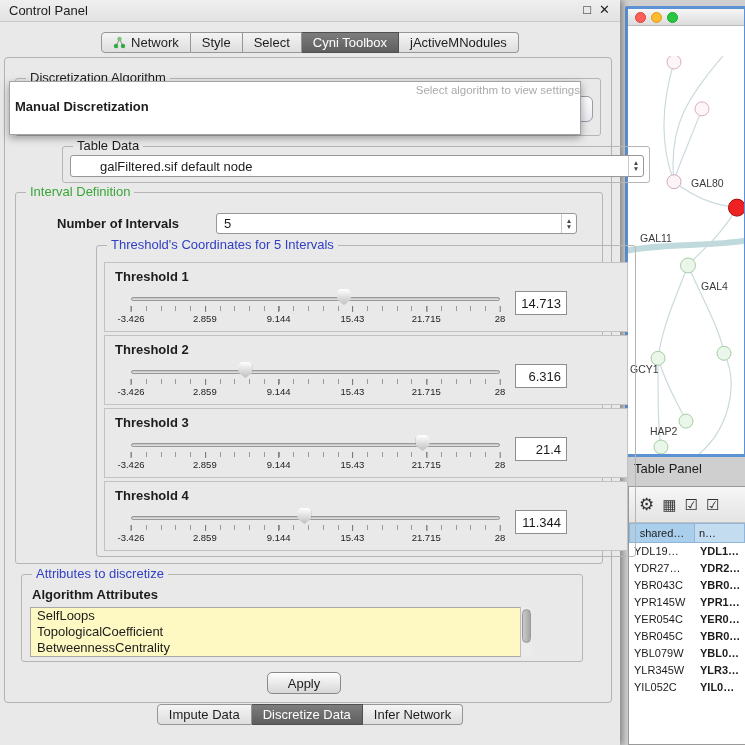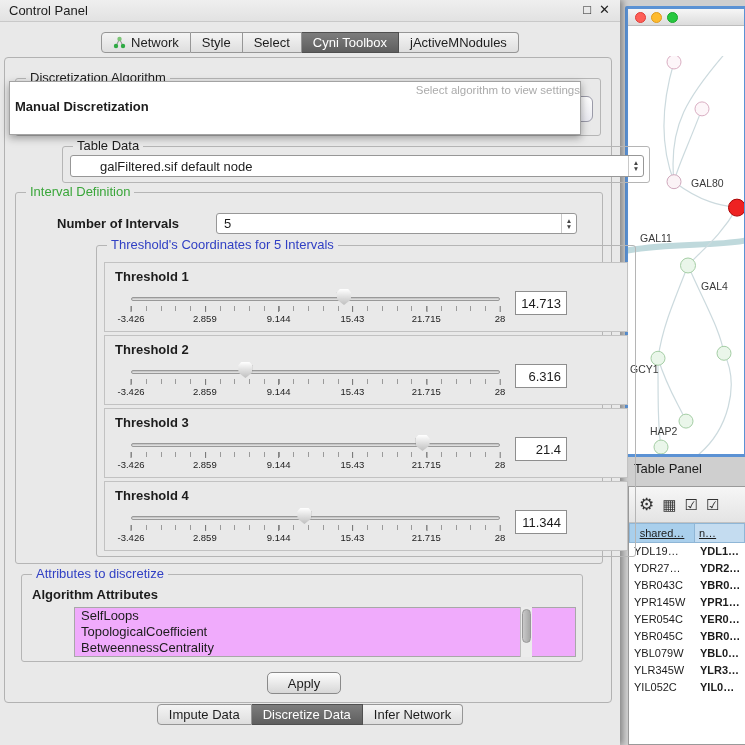--- a/index.html
+++ b/index.html
@@ -71,22 +71,22 @@
   .ticks { position:absolute; left:0; right:0; top:19px; height:5px;
     background-image:repeating-linear-gradient(90deg,#9a9a9a 0,#9a9a9a 1px,transparent 1px,transparent 4%); }
   .tick-labels { position:absolute; left:0; right:0; top:19px; height:20px; }
   .tick-labels span { position:absolute; top:7px; transform:translateX(-50%); font-size:9.5px; color:#222; white-space:nowrap; }
   .tick-labels span::before { content:""; position:absolute; left:50%; top:-7px; width:1px; height:6px; background:#777; }
   .t-value { width:52px; height:24px; margin-top:4px; background:#fff; border:1px solid #8e8e8e;
     font-size:13px; text-align:right; padding:4px 5px 0 0; }
   
   .fs-attrs { left:16px; top:516px; width:562px; height:88px; }
   .attr-sub { position:absolute; left:10px; top:12px; font-size:13px; font-weight:bold; }
-  .attr-list { position:absolute; left:8px; top:32px; width:502px; height:50px; background:#f0abfc;
-    border:1px solid #a8a8a8; overflow:hidden; font-size:13px;margin-left:44px; }
+  .attr-list { position:absolute; left:8px; top:32px; width:502px; height:50px; background:#fef9c3;
+    border:1px solid #a8a8a8; overflow:hidden; font-size:13px; }
   .attr-list .li { padding:0 0 0 6px; line-height:16px; white-space:nowrap; }
   .attr-scroll { position:absolute; right:0; top:0; bottom:0; width:12px; background:#ececec; border-left:1px solid #bdbdbd; }
   .attr-scroll .sthumb { position:absolute; left:1px; right:1px; top:2px; height:34px;
     background:linear-gradient(90deg,#c9c9c9,#a7a7a7); border-radius:5px; border:1px solid #979797; }
   .apply-btn { position:absolute; left:262px; top:614px; width:74px; height:22px;
     background:linear-gradient(#fdfdfd,#d7d7d7); border:1px solid #8a8a8a; border-radius:5px;
     font-size:13px; text-align:center; padding-top:3px; }
   
   .right-bg { position:absolute; left:620px; top:0; width:125px; height:745px; background:#cfcfcf; }
   .network-window { position:absolute; left:625px; top:6px; width:122px; height:451px;
@@ -100,21 +100,21 @@
   .nw-canvas { position:relative; height:406px; background:#fff; overflow:hidden;margin-top:30px; }
   .nw-canvas svg { position:absolute; inset:0; }
   .nw-bottom { height:22px; background:linear-gradient(#8cb0d8,#6f97c4); border-top:1px solid #4a72a8; }
   .tp-label { position:absolute; left:634px; top:461px; font-size:13px; }
   .table-panel { position:absolute; left:628px; top:486px; width:117px; height:259px;
     background:#ededed; border:1px solid #9a9a9a; border-right:none; overflow:hidden; }
   .tp-toolbar { height:36px; display:flex; align-items:center; gap:8px; padding-left:10px;
     background:linear-gradient(#f6f6f6,#e4e4e4); border-bottom:1px solid #c2c2c2; }
   .tp-toolbar .tico { font-size:15px; color:#333; }
   .tp-toolbar .tico:first-child { font-size:17px; }
-  .tp-header { display:flex; height:20px; font-size:11px;text-decoration:underline; }
+  .tp-header { display:flex; height:20px; font-size:11px; }
   .tp-header .h1 { width:66px; background:#a9cfec; border:1px solid #8fb6d6; text-align:center; padding-top:3px;
     overflow:hidden; white-space:nowrap; }
   .tp-header .h2 { flex:1; background:#c4dcf0; border:1px solid #8fb6d6; border-left:none; padding:3px 0 0 4px;
     overflow:hidden; white-space:nowrap; }
   .tp-body { position:absolute; left:0; right:0; top:56px; bottom:0; background:#fff; }
   .trow { display:flex; height:17px; font-size:11px; }
   .trow .c1 { width:66px; padding:2px 0 0 5px; overflow:hidden; white-space:nowrap; }
   .trow .c2 { flex:1; padding:2px 0 0 5px; overflow:hidden; white-space:nowrap;font-weight:bold; }
 </style>
 </head>

